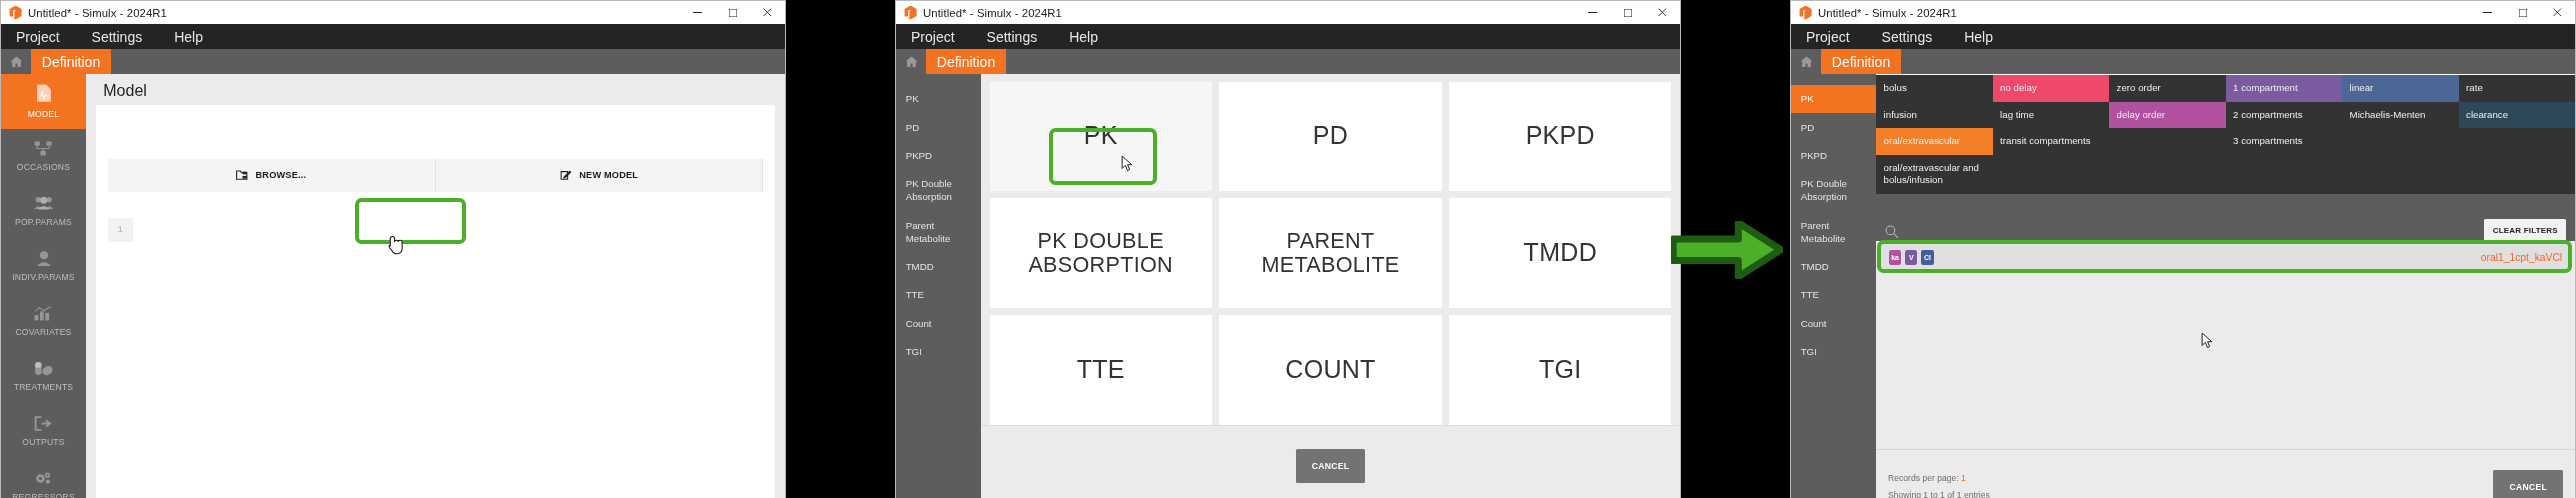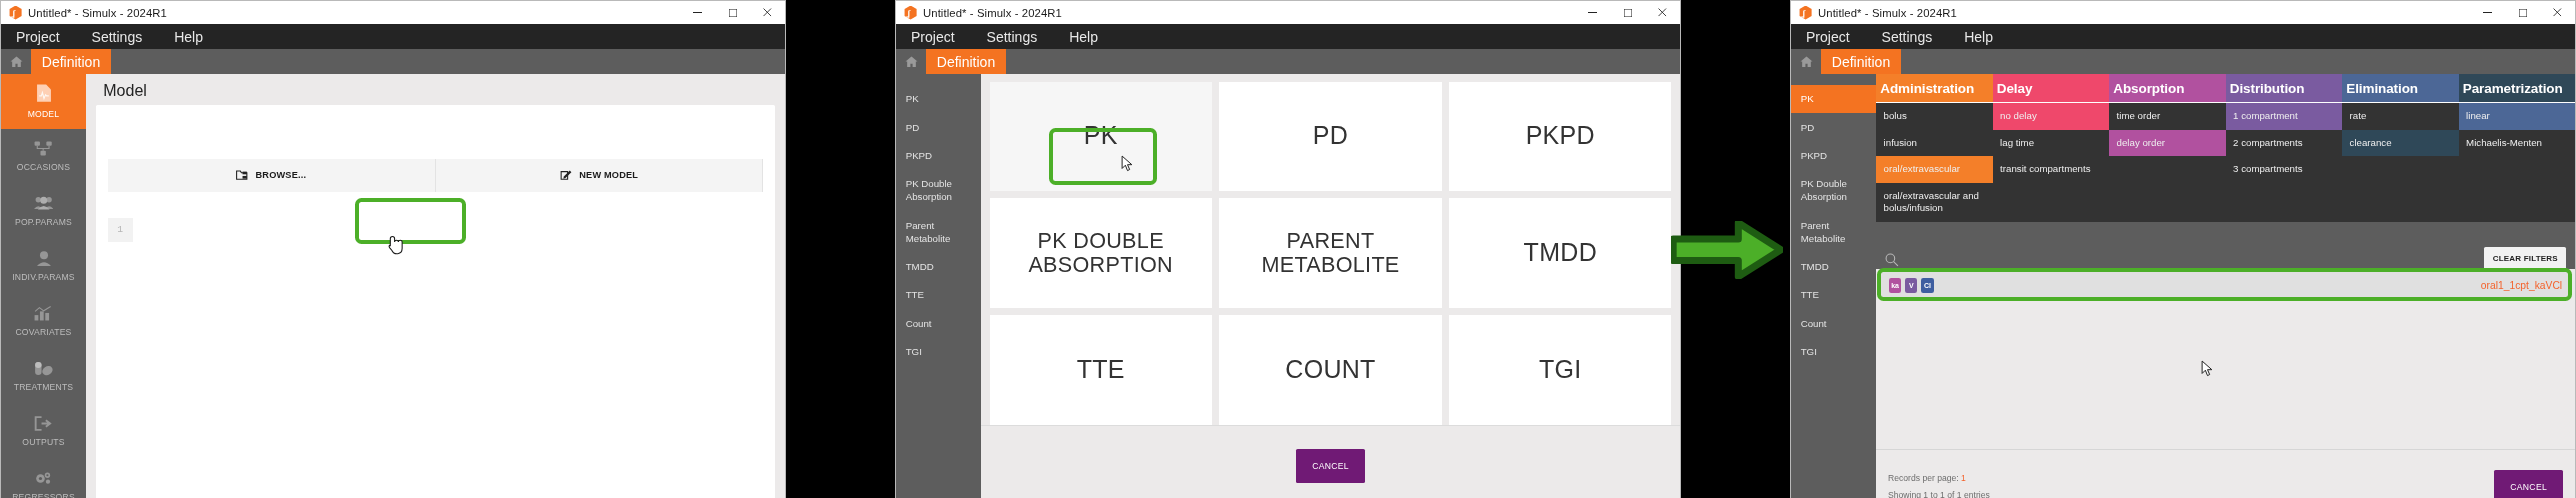--- a/index.html
+++ b/index.html
@@ -70,21 +70,21 @@
   .grid { display:grid; grid-template-columns:repeat(3,1fr);
           grid-template-rows:repeat(3,1fr); gap:7.6px; padding:0 8.6px;
           flex:1 1 auto; max-height:343px; }
   .gcell { background:#fff; display:flex; align-items:center; justify-content:center;
            text-align:center; color:#333; font-size:25px; line-height:1.1;
            letter-spacing:0.3px; font-weight:300; }
   .gcell.small { font-size:21.6px; }
   .gcell.sel { background:#f6f6f6; }
   .dlgfoot { height:81px; display:flex; align-items:center; justify-content:center;
              border-top:0.5px solid #dcdcdc; background:#eceaea; }
-  .cancelbtn { background:#701a75; color:#fff; font-size:8.6px; font-weight:normal;
+  .cancelbtn { background:#737373; color:#fff; font-size:8.6px; font-weight:bold;
                padding:12px 16px; border-radius:1.6px; letter-spacing:0.3px; }
 
   
   .arrow { position:absolute; left:1671px; top:221px; width:112px; height:58px; }
 
   
   #p3 { left:1790px; width:786px; height:499px; }
   #p3 .body { display:flex; height:449px; background:#eceaea; }
   .sidebar3 { width:85px; background:#5d5d5d; flex:0 0 85px; padding-top:10.8px; }
   .s3item { color:#e4e4e4; font-size:9.7px; padding:7.6px 9.7px; line-height:1.35; }
@@ -410,56 +410,48 @@
         <div class="s3item">PKPD</div>
         <div class="s3item">PK Double Absorption</div>
         <div class="s3item">Parent Metabolite</div>
         <div class="s3item">TMDD</div>
         <div class="s3item">TTE</div>
         <div class="s3item">Count</div>
         <div class="s3item">TGI</div>
       </div>
       <div class="dlg3">
         <div class="filtwrap">
-          <div class="filthead">
-            <div class="fh" style="background:#f47f29">Administration</div>
-            <div class="fh" style="background:#ef486b">Delay</div>
-            <div class="fh" style="background:#b1519f">Absorption</div>
-            <div class="fh" style="background:#7a5ba0">Distribution</div>
-            <div class="fh" style="background:#4c6796">Elimination</div>
-            <div class="fh" style="background:#2f4858">Parametrization</div>
-          </div>
           <div class="filtbody">
             <div class="fcol">
               <div class="fopt">bolus</div>
               <div class="fopt">infusion</div>
               <div class="fopt" style="background:#f47f29">oral/extravascular</div>
               <div class="fopt">oral/extravascular and bolus/infusion</div>
             </div>
             <div class="fcol">
               <div class="fopt" style="background:#ef486b">no delay</div>
               <div class="fopt">lag time</div>
               <div class="fopt">transit compartments</div>
             </div>
             <div class="fcol">
-              <div class="fopt">time order</div>
+              <div class="fopt">zero order</div>
               <div class="fopt" style="background:#b1519f">delay order</div>
             </div>
             <div class="fcol">
               <div class="fopt" style="background:#7a5ba0">1 compartment</div>
               <div class="fopt">2 compartments</div>
               <div class="fopt">3 compartments</div>
             </div>
             <div class="fcol">
+              <div class="fopt" style="background:#4c6796">linear</div>
+              <div class="fopt">Michaelis-Menten</div>
+            </div>
+            <div class="fcol">
               <div class="fopt">rate</div>
               <div class="fopt" style="background:#2f4858">clearance</div>
-            </div>
-            <div class="fcol">
-              <div class="fopt" style="background:#4c6796">linear</div>
-              <div class="fopt">Michaelis-Menten</div>
             </div>
           </div>
         </div>
         <div class="searchrow">
           <span>
             <svg width="14" height="14" viewBox="0 0 26 26">
                 <circle cx="10" cy="10" r="8" fill="none" stroke="#b8b8b8" stroke-width="2"></circle>
                 <path d="M16 16 L24 24" stroke="#b8b8b8" stroke-width="2"></path>
               </svg>
           </span>

